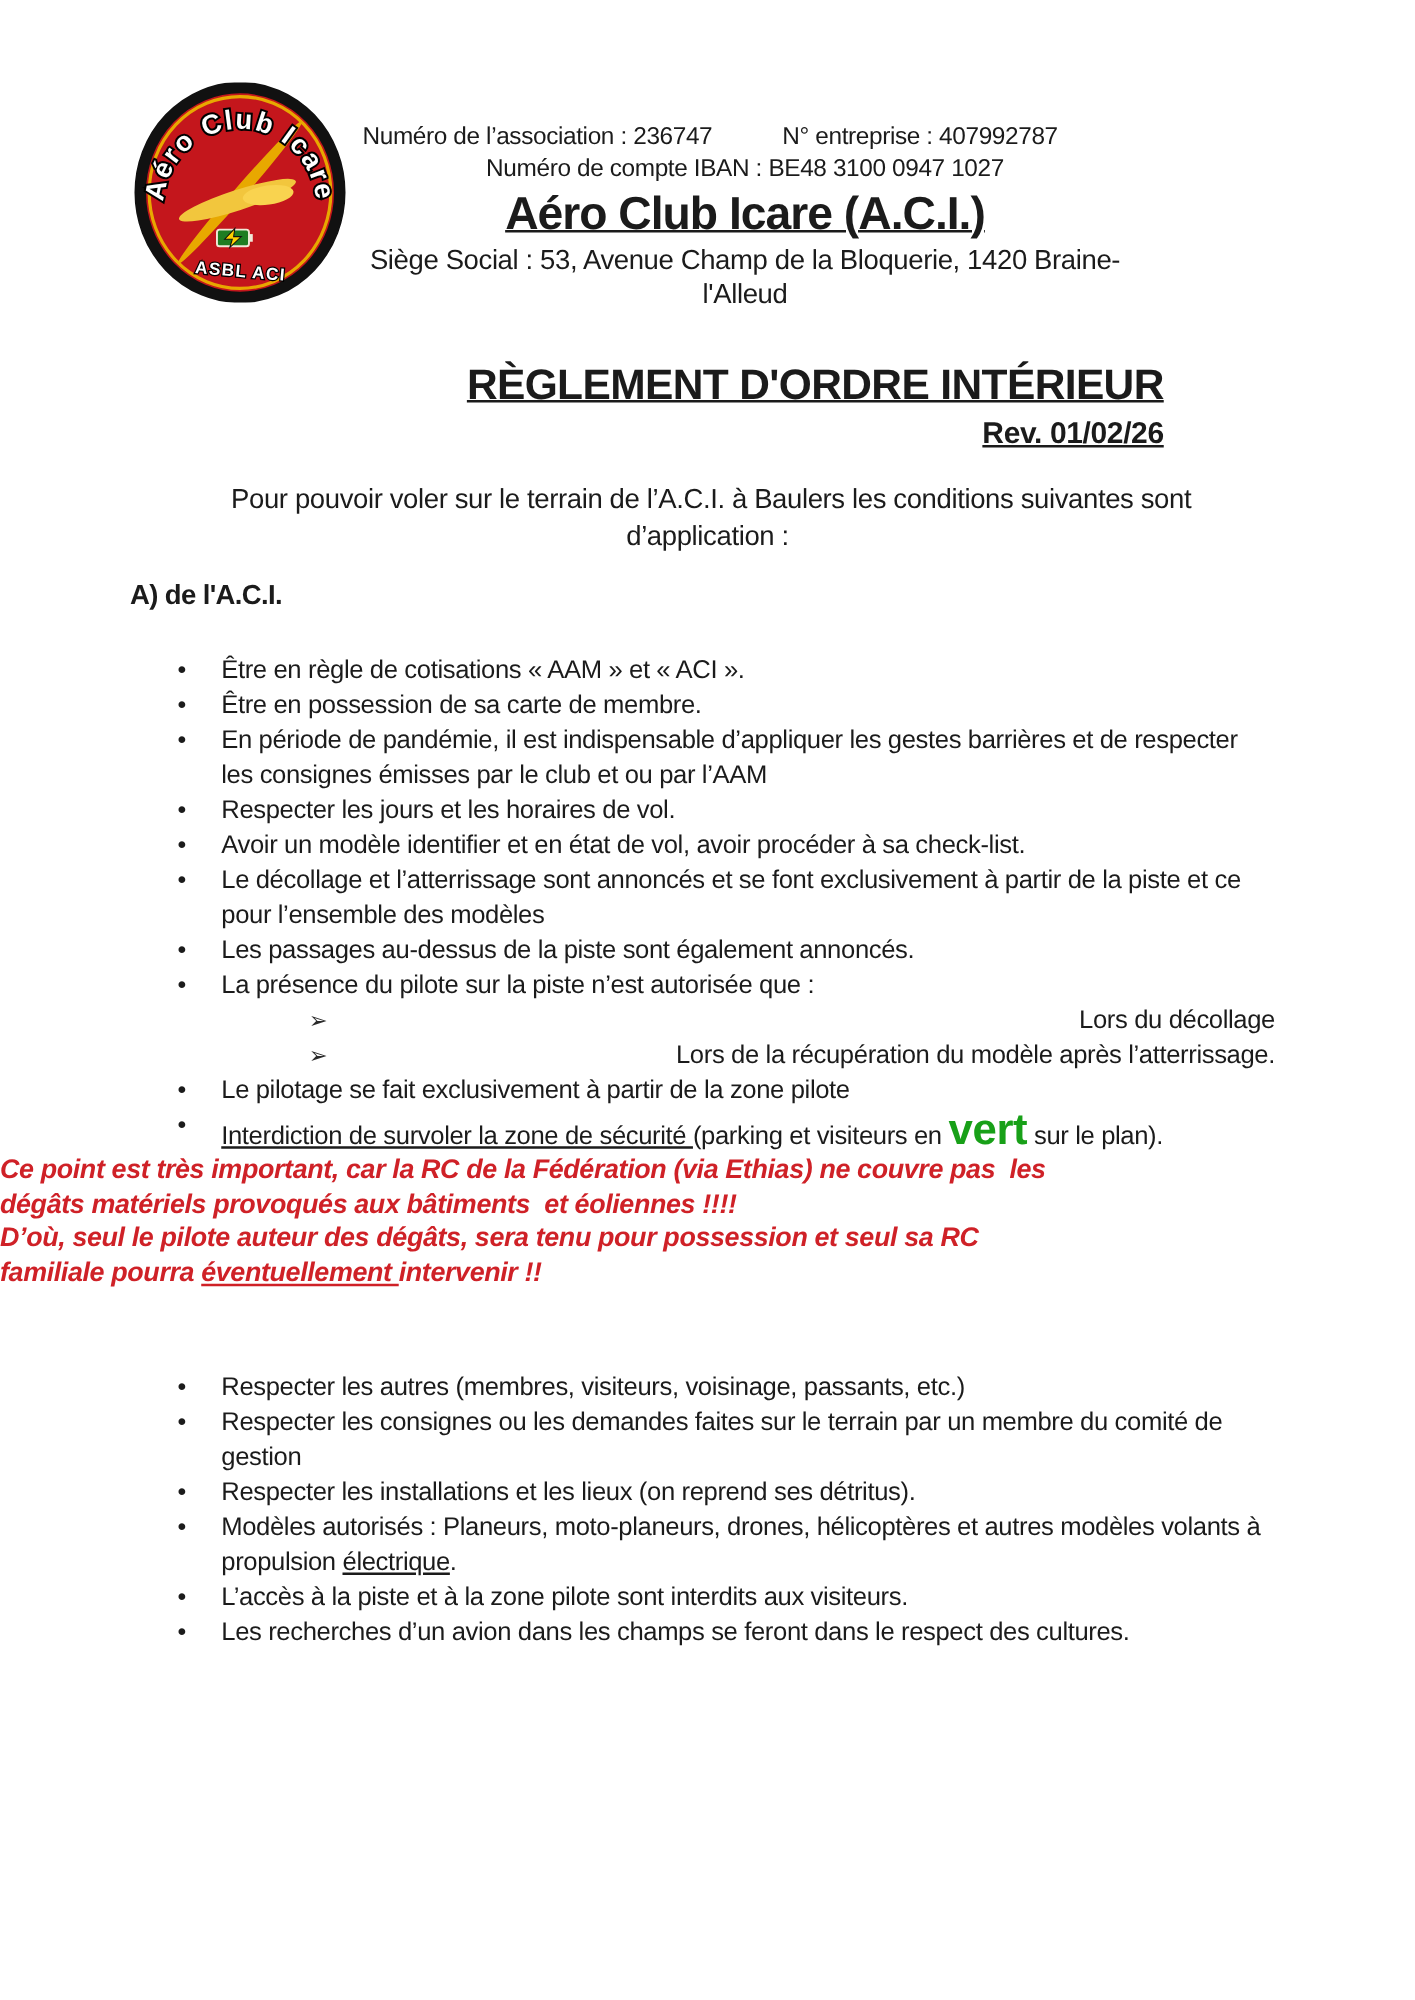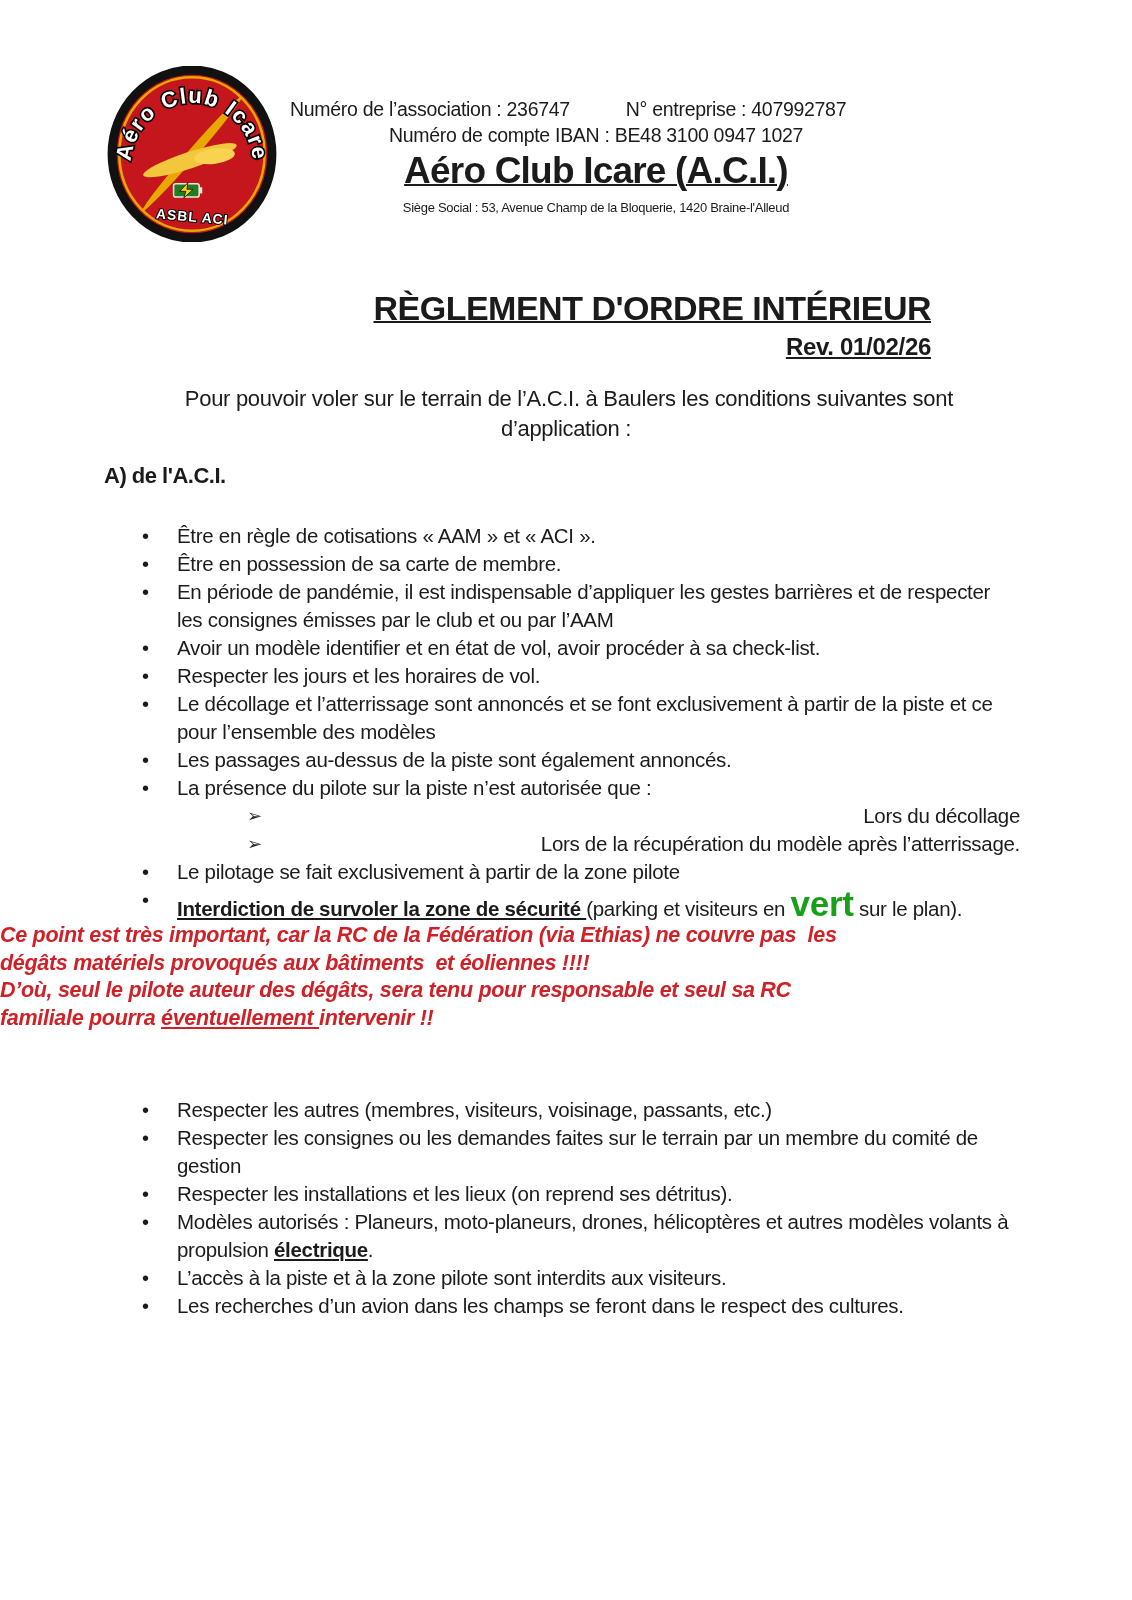--- a/index.html
+++ b/index.html
@@ -6,42 +6,42 @@
   .page{
     position:relative;width:1132px;height:1600px;background:#fff;overflow:hidden;
     font-family:"Liberation Sans",sans-serif;color:#1b1b1b;letter-spacing:-0.3px;
   }
   
   .logo{position:absolute;left:106px;top:66px;width:172px;height:176px;}
   .header-text{position:absolute;left:290px;top:96px;width:612px;text-align:center;}
   .hdr-line1{display:flex;justify-content:flex-start;gap:56px;font-size:19.5px;line-height:26px;}
   .hdr-line2{font-size:19.5px;line-height:26px;}
   .club-name{font-size:37px;line-height:46px;font-weight:600;text-decoration:underline;text-decoration-thickness:2px;letter-spacing:-0.8px;}
-  .address{font-size:13px;line-height:27px;}
+  .address{font-size:22px;line-height:27px;}
   
   .title-block{position:absolute;left:0;top:288px;width:931px;text-align:right;}
   .doc-title{font-size:34px;line-height:40px;font-weight:700;letter-spacing:-0.5px;text-decoration:underline;text-decoration-thickness:2px;margin:0;}
   .doc-rev{font-size:24px;line-height:33px;font-weight:700;text-decoration:underline;margin-top:2px;}
   
   .intro{position:absolute;left:0;top:384px;width:1132px;text-align:center;font-size:22px;line-height:29.5px;}
   .intro div{white-space:pre-wrap;}
   
   .section-heading{position:absolute;left:104px;top:463px;font-size:22px;font-weight:700;letter-spacing:-0.5px;}
   
   ul.blist{position:absolute;left:124px;width:880px;margin:16px;padding:0;list-style:none;
     font-size:20.5px;line-height:28px;}
   .blist-1{top:506px;}
   .blist-2{top:1080px;}
   ul.blist > li{position:relative;padding-left:37px;}
   ul.blist > li::before{content:"•";position:absolute;left:2px;top:0;font-size:20px;}
   ul.sublist{margin:0;padding:0 0 0 70px;list-style:none;text-align:right;}
   ul.sublist > li{position:relative;padding-left:33px;}
   ul.sublist > li::before{content:"➢";position:absolute;left:0;top:0;font-size:18px;color:#2a2a2a;}
   
-  .bu{font-weight:700;text-decoration:underline;}
+  .bu{font-weight:400;text-decoration:underline;}
   .u{text-decoration:underline;}
   .vert{color:var(--vert,#18a018);font-size:35px;font-weight:700;line-height:1;}
   .rouge{color:var(--rouge,#f01000);font-size:31px;font-weight:700;line-height:1;}
   
   .warning{position:absolute;left:0;top:922px;width:1132px;text-align:left;
     color:var(--warn,#cf2127);font-size:21.5px;line-height:27.5px;font-weight:700;font-style:italic;}
   .warning div{white-space:pre-wrap;}
 </style>
 </head>
 <body>
@@ -97,38 +97,38 @@
     <div> Pour pouvoir voler sur le terrain de l’A.C.I. à Baulers les conditions suivantes sont</div>
     <div>d’application :</div>
   </div>
 
   <div class="section-heading">A) de l'A.C.I.</div>
 
   <ul class="blist blist-1">
     <li><span>Être en règle de cotisations « AAM » et « ACI ».</span></li>
     <li><span>Être en possession de sa carte de membre.</span></li>
     <li><span>En période de pandémie, il est indispensable d’appliquer les gestes barrières et de respecter les consignes émisses par le club et ou par l’AAM</span></li>
+    <li><span>Respecter les jours et les horaires de vol.</span></li>
     <li><span>Avoir un modèle identifier et en état de vol, avoir procéder à sa check-list.</span></li>
-    <li><span>Respecter les jours et les horaires de vol.</span></li>
     <li><span>Le décollage et l’atterrissage sont annoncés et se font exclusivement à partir de la piste et ce pour l’ensemble des modèles</span></li>
     <li><span>Les passages au-dessus de la piste sont également annoncés.</span></li>
     <li><span>La présence du pilote sur la piste n’est autorisée que :</span>
       <ul class="sublist">
         <li>Lors du décollage</li>
         <li>Lors de la récupération du modèle après l’atterrissage.</li>
       </ul>
     </li>
     <li><span>Le pilotage se fait exclusivement à partir de la zone pilote</span></li>
     <li><span><span class="bu">Interdiction de survoler la zone de sécurité </span><span>(parking et visiteurs en </span><span class="vert">vert</span><span> sur le plan).</span></span></li>
   </ul>
 
   <div class="warning">
     <div>Ce point est très important, car la RC de la Fédération (via Ethias) ne couvre pas  les</div>
     <div>dégâts matériels provoqués aux bâtiments  et éoliennes !!!!</div>
-    <div>D’où, seul le pilote auteur des dégâts, sera tenu pour responsable et seul sa RC</div>
+    <div>D’où, seul le pilote auteur des dégâts, sera tenu pour possession et seul sa RC</div>
     <div><span>familiale pourra </span><span class="u">éventuellement </span><span>intervenir !!</span></div>
   </div>
 
   <ul class="blist blist-2">
     <li><span>Respecter les autres (membres, visiteurs, voisinage, passants, etc.)</span></li>
     <li><span>Respecter les consignes ou les demandes faites sur le terrain par un membre du comité de gestion</span></li>
     <li><span>Respecter les installations et les lieux (on reprend ses détritus).</span></li>
     <li><span><span>Modèles autorisés : Planeurs, moto-planeurs, drones, hélicoptères et autres modèles volants à propulsion </span><span class="bu">électrique</span><span>.</span></span></li>
     <li><span>L’accès à la piste et à la zone pilote sont interdits aux visiteurs.</span></li>
     <li><span>Les recherches d’un avion dans les champs se feront dans le respect des cultures.</span></li>

